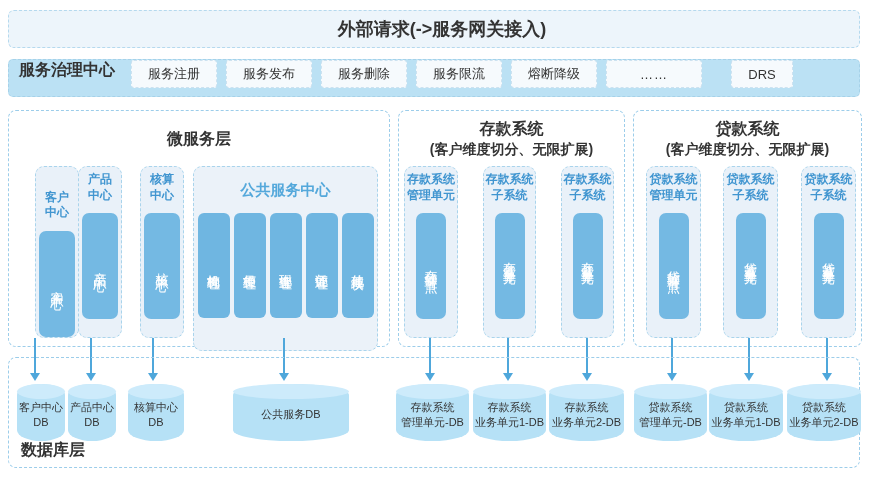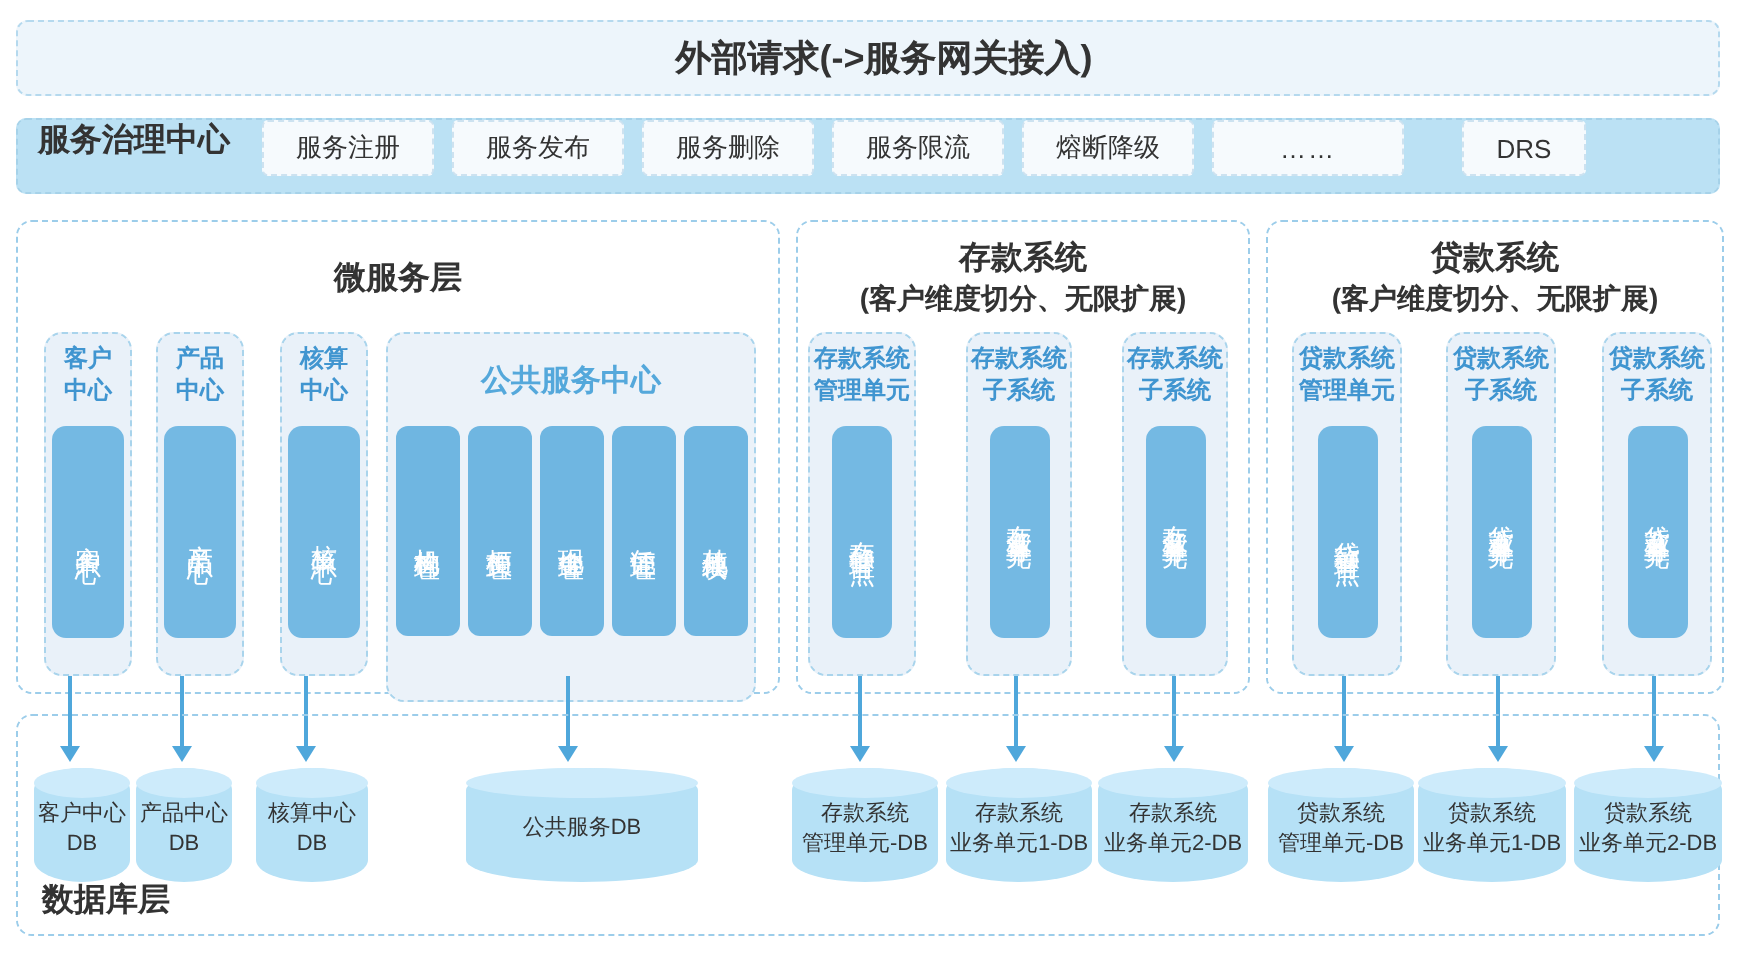--- a/index.html
+++ b/index.html
@@ -91,21 +91,21 @@
     <button class="gov-btn">服务删除</button>
     <button class="gov-btn">服务限流</button>
     <button class="gov-btn">熔断降级</button>
     <button class="gov-btn dots">……</button>
     <button class="gov-btn drs">DRS</button>
   </div>
 
   <div class="panel micro">
     <div class="panel-title">微服务层</div>
 
-    <div class="col" style="left:13px; width:44px;">
+    <div class="col" style="left:26px; width:44px;justify-content:flex-end;">
       <div class="col-header">客户
 中心</div>
       <div class="vblock">客户中心</div>
     </div>
     <div class="col" style="left:69px; width:44px;">
       <div class="col-header">产品
 中心</div>
       <div class="vblock">产品中心</div>
     </div>
     <div class="col" style="left:131px; width:44px;">

